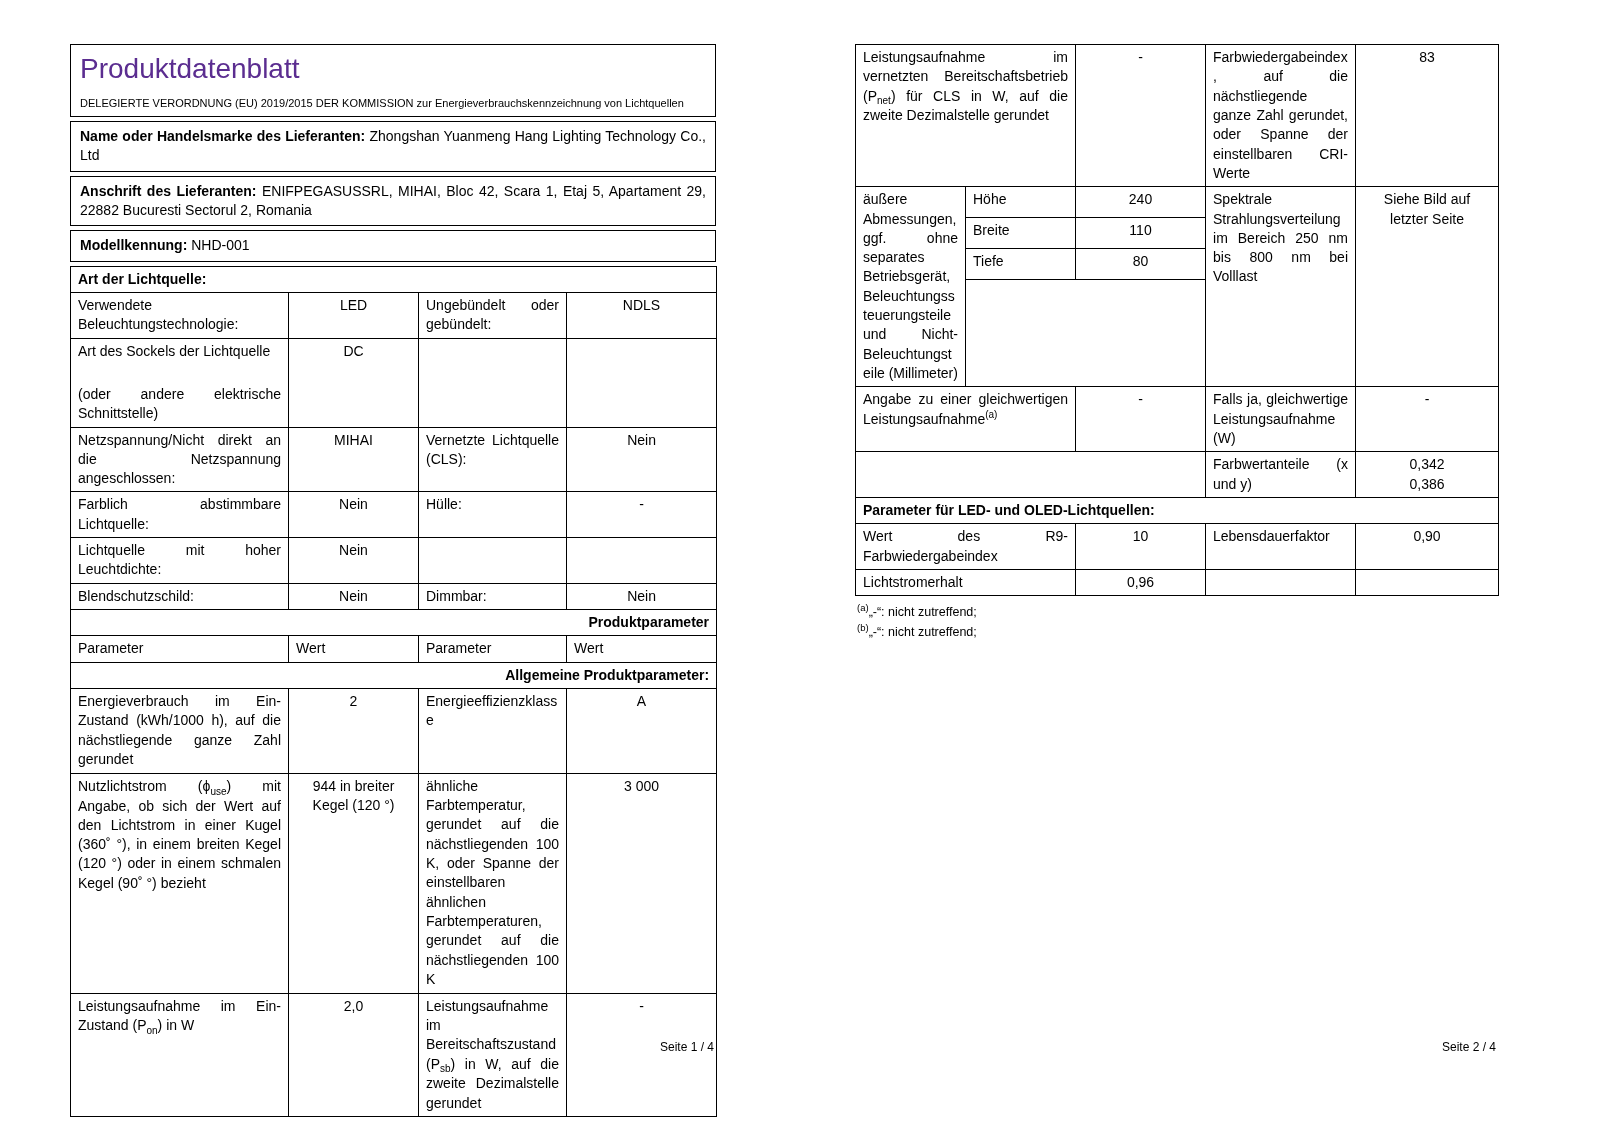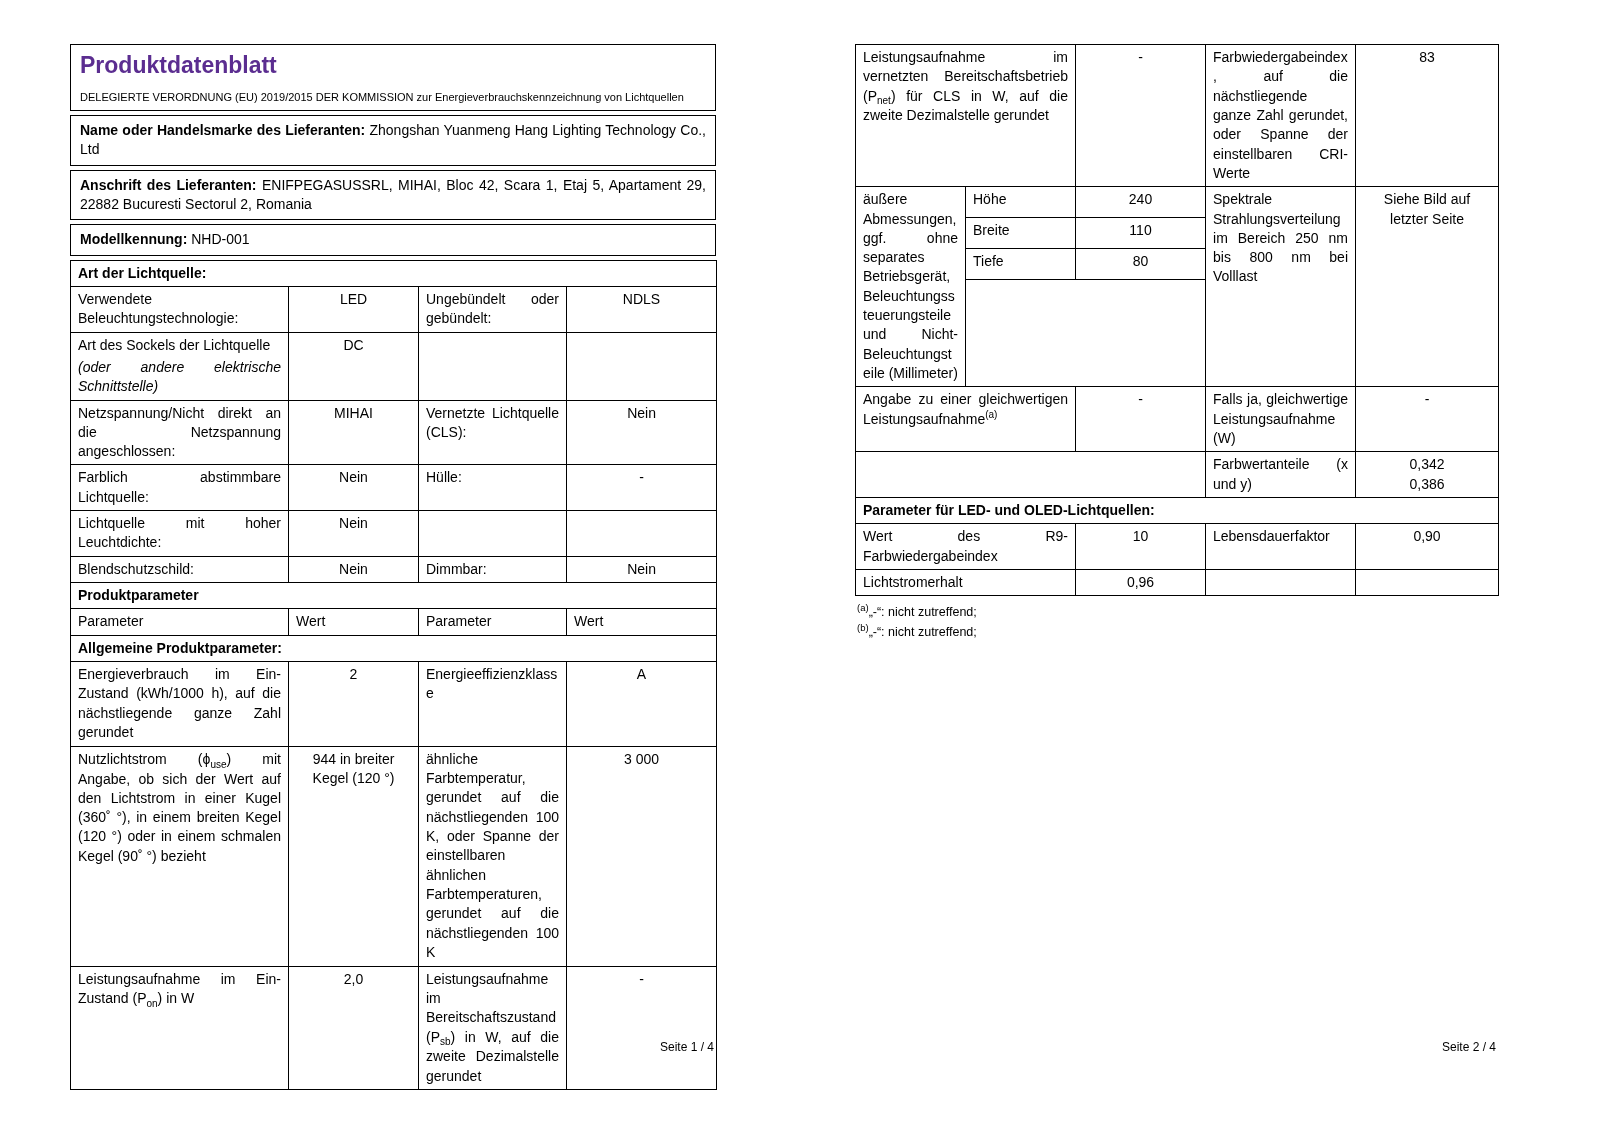--- a/index.html
+++ b/index.html
@@ -17,22 +17,22 @@
   .box {
     border: 1px solid #000;
     padding: 5px 9px;
     font-size: 14px;
     line-height: 1.38;
     margin-bottom: 4px;
     text-align: justify;
   }
   .doc-title {
     color: #5B2D90;
-    font-size: 23px;
-    font-weight: bold;
+    font-size: 28px;
+    font-weight: normal;
     line-height: 1.2;
     margin: 2px 0 9px 0;
     text-align: left;
   }
   .reg { font-size: 11px; line-height: 1.5; text-align: left; }
   .lbl { font-weight: bold; }
 
   table { border-collapse: collapse; table-layout: fixed; width: 100%; }
   td {
     border: 1px solid #000;
@@ -40,25 +40,25 @@
     font-size: 14px;
     line-height: 1.38;
     vertical-align: top;
     overflow-wrap: break-word;
     word-wrap: break-word;
     hyphens: auto;
   }
   .just { text-align: justify; }
   .val  { text-align: center; }
   .bold { font-weight: bold; }
-  .ctr  { text-align: left; }
+  .ctr  { text-align: right; }
   tr.subrow > td { height: 24px; }
   td.filler { height: 100px; }
   sub, sup { font-size: 10px; line-height: 1; margin-top: 40px; }
-  .gapline { margin-top: 3px; font-style: italic; }
+  .gapline { margin-top: 24px; }
 
   .footnotes { font-size: 12.5px; margin-top: 7px; line-height: 1.55; padding-left: 2px; }
   .footnotes sup { font-size: 9.5px; }
 
   .pagenum { position: absolute; top: 996px; right: 2px; font-size: 12px; text-align: right; }
 </style>
 </head>
 <body>
 
 <div id="canvas">

